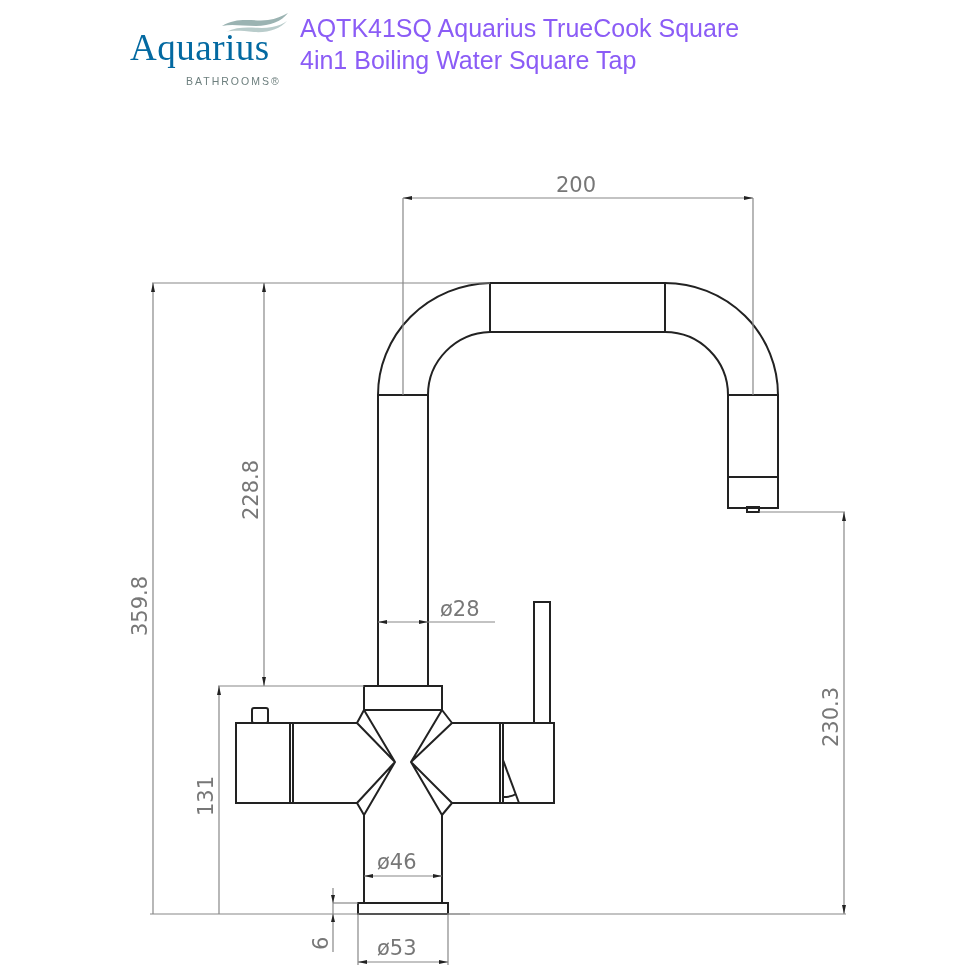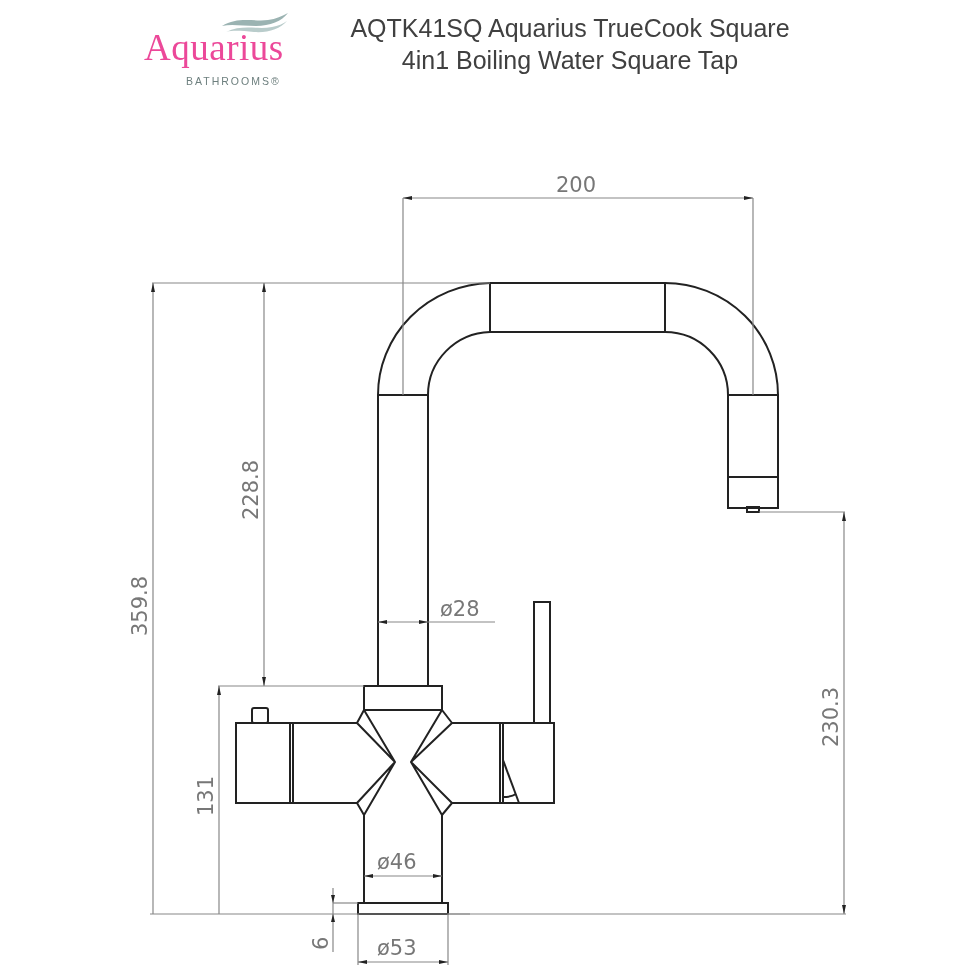--- a/index.html
+++ b/index.html
@@ -1,21 +1,21 @@
 <!DOCTYPE html>
 <html><head>
 <meta charset="utf-8">
 <style>
   html, body { margin: 0; padding: 0; background: #ffffff; }
   body { width: 975px; height: 975px; position: relative; overflow: hidden; font-family: "Liberation Sans", sans-serif; }
   .logo { position: absolute; left: 128px; top: 10px; width: 165px; height: 85px; }
-  .logo-word { position: absolute; left: 16px; top: 16px; font-family: "Liberation Serif", serif; font-size: 37px; color: #ec4899; letter-spacing: 0.5px; }
+  .logo-word { position: absolute; left: 2px; top: 16px; font-family: "Liberation Serif", serif; font-size: 37px; color: #0369a1; letter-spacing: 0.5px; }
   .logo-sub { position: absolute; left: 26px; top: 65px; font-family: "Liberation Sans", sans-serif; font-size: 10.5px; letter-spacing: 2px; color: #6d7f7e; padding-left: 32px; }
   .logo-wave { position: absolute; left: 92px; top: 2px; }
-  .title { position: absolute; left: 300px; top: 12px; width: 540px; text-align: center; font-size: 25px; line-height: 32px; color: #404040; }
+  .title { position: absolute; left: 300px; top: 12px; width: 540px; text-align: left; font-size: 25px; line-height: 32px; color: #8b5cf6; }
   svg.drawing { position: absolute; left: 0; top: 0; }
   .dimtext { font-family: "DejaVu Sans", sans-serif; font-size: 21px; fill: #777; }
   .outline { fill: none; stroke: #222; stroke-width: 2; }
   .dim { fill: none; stroke: #888; stroke-width: 1.2; }
   .arrow { fill: #222; }
 </style>
 </head>
 <body>
 
 <div class="logo">

